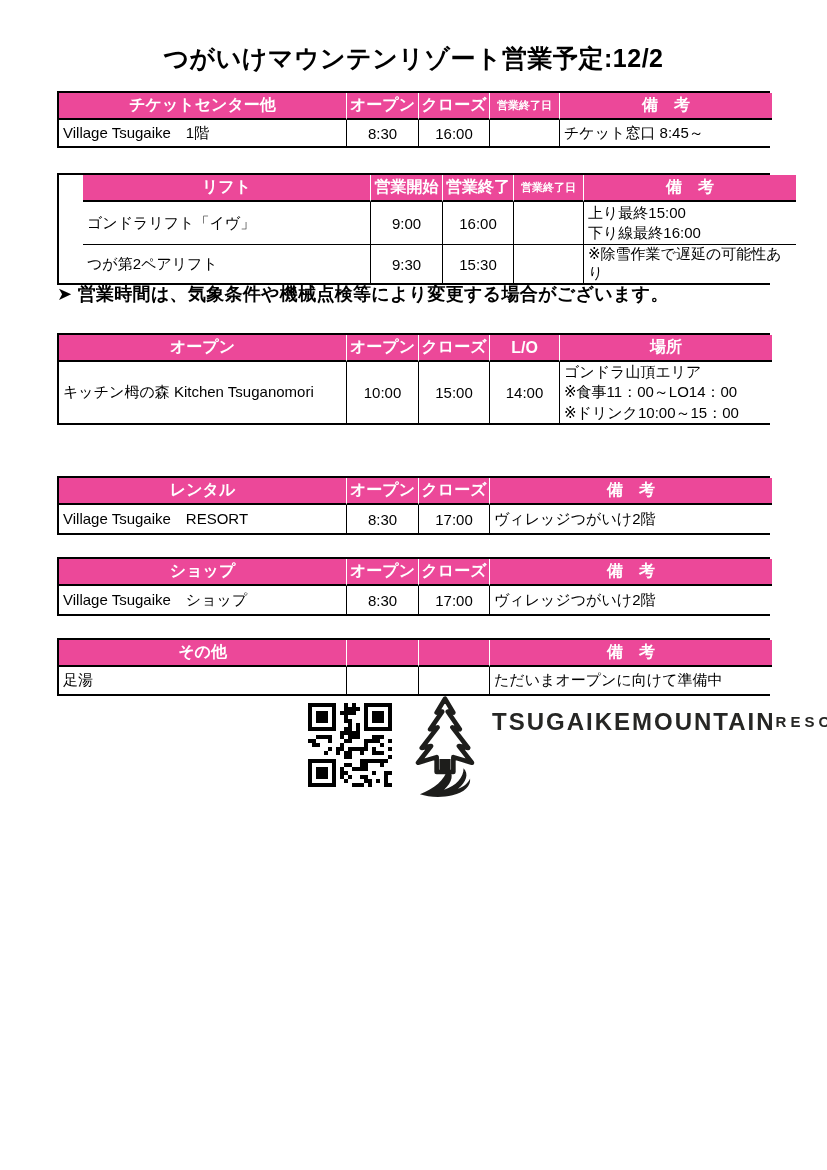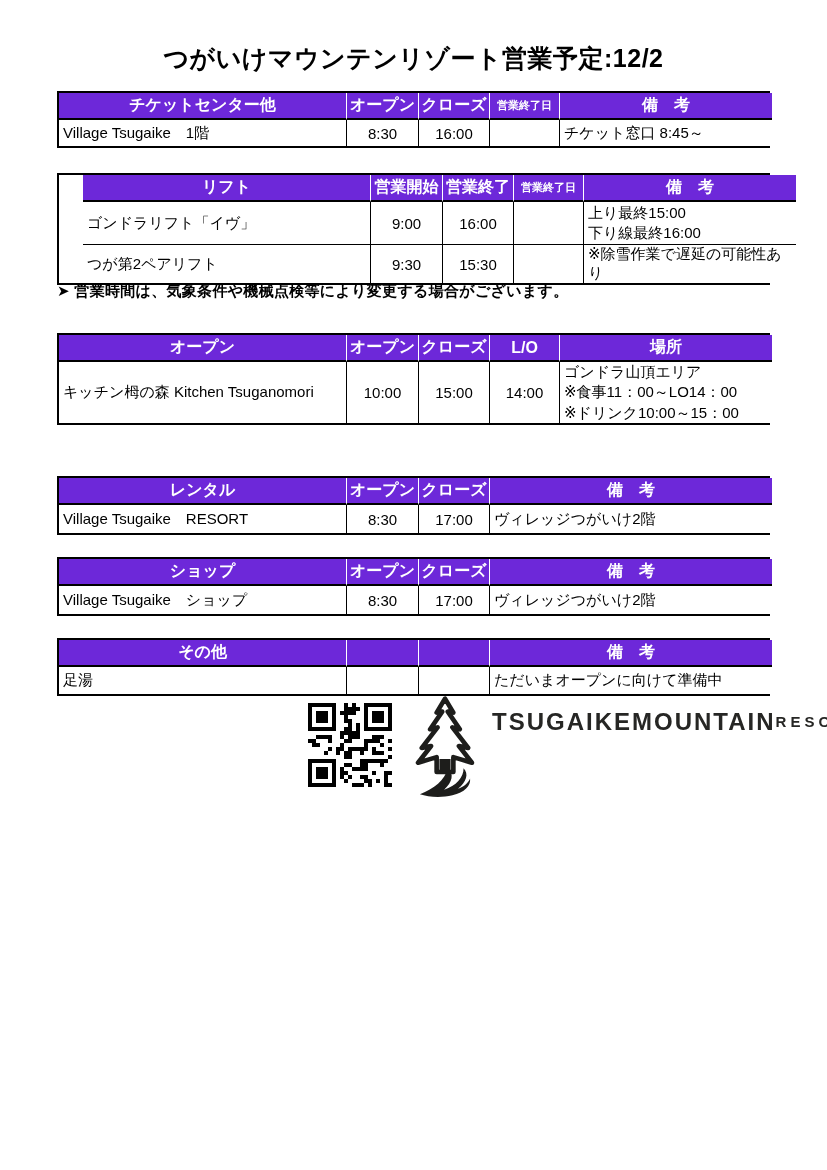--- a/index.html
+++ b/index.html
@@ -11,21 +11,21 @@
   .page-title{
     position:absolute;top:42px;left:0;width:827px;margin:0;
     text-align:center;font-size:25px;font-weight:bold;letter-spacing:.5px;
   }
   .tbl{
     position:absolute;left:57px;width:713px;
     border:2px solid #000;background:#fff;box-sizing:border-box;
   }
   .tbl table{width:100%;border-spacing:0;table-layout:fixed;}
   .tbl th{
-    background:#6d28d9;color:#fff;font-weight:bold;font-size:16px;
+    background:#ec4899;color:#fff;font-weight:bold;font-size:16px;
     height:25px;padding:0 2px;border-right:1px solid #fff;border-bottom:2px solid #000;
     text-align:center;overflow:hidden;white-space:nowrap;
   }
   .tbl th:last-child{border-right:none;}
   .tbl th.hdr-small{font-size:11px;}
   .tbl td{
     border-right:1px solid #000;border-bottom:1px solid #000;
     font-size:15px;padding:0 4px;vertical-align:middle;overflow:hidden;
     background:#fff;
   }
@@ -38,21 +38,21 @@
   .f12{font-size:12px;}
   .note-center{text-align:center;font-size:16px;}
   #t-ticket-center{top:91px;}
   #t-lift{top:173px;padding-left:24px;}
   #t-restaurant{top:333px;}
   #t-rental{top:476px;}
   #t-shop{top:557px;}
   #t-other{top:638px;}
   .advisory{
     position:absolute;left:57px;top:282px;margin:0;
-    font-size:15px;font-weight:bold;letter-spacing:.3px;
+    font-size:18px;font-weight:bold;letter-spacing:.3px;
   }
   .footer{position:absolute;left:0;top:0;width:827px;height:0;}
   .qr{position:absolute;left:308px;top:703px;width:84px;height:84px;}
   .tree{position:absolute;left:398px;top:694px;width:94px;height:104px;}
   .logo-text{
     position:absolute;left:492px;top:709px;color:#262624;
     display:flex;flex-direction:row;
   }
   .logo-line-big{font-size:24px;font-weight:bold;letter-spacing:2px;line-height:25px;}
   .logo-line-small{font-size:15px;font-weight:bold;letter-spacing:4px;line-height:20px;margin-top:3px;}

